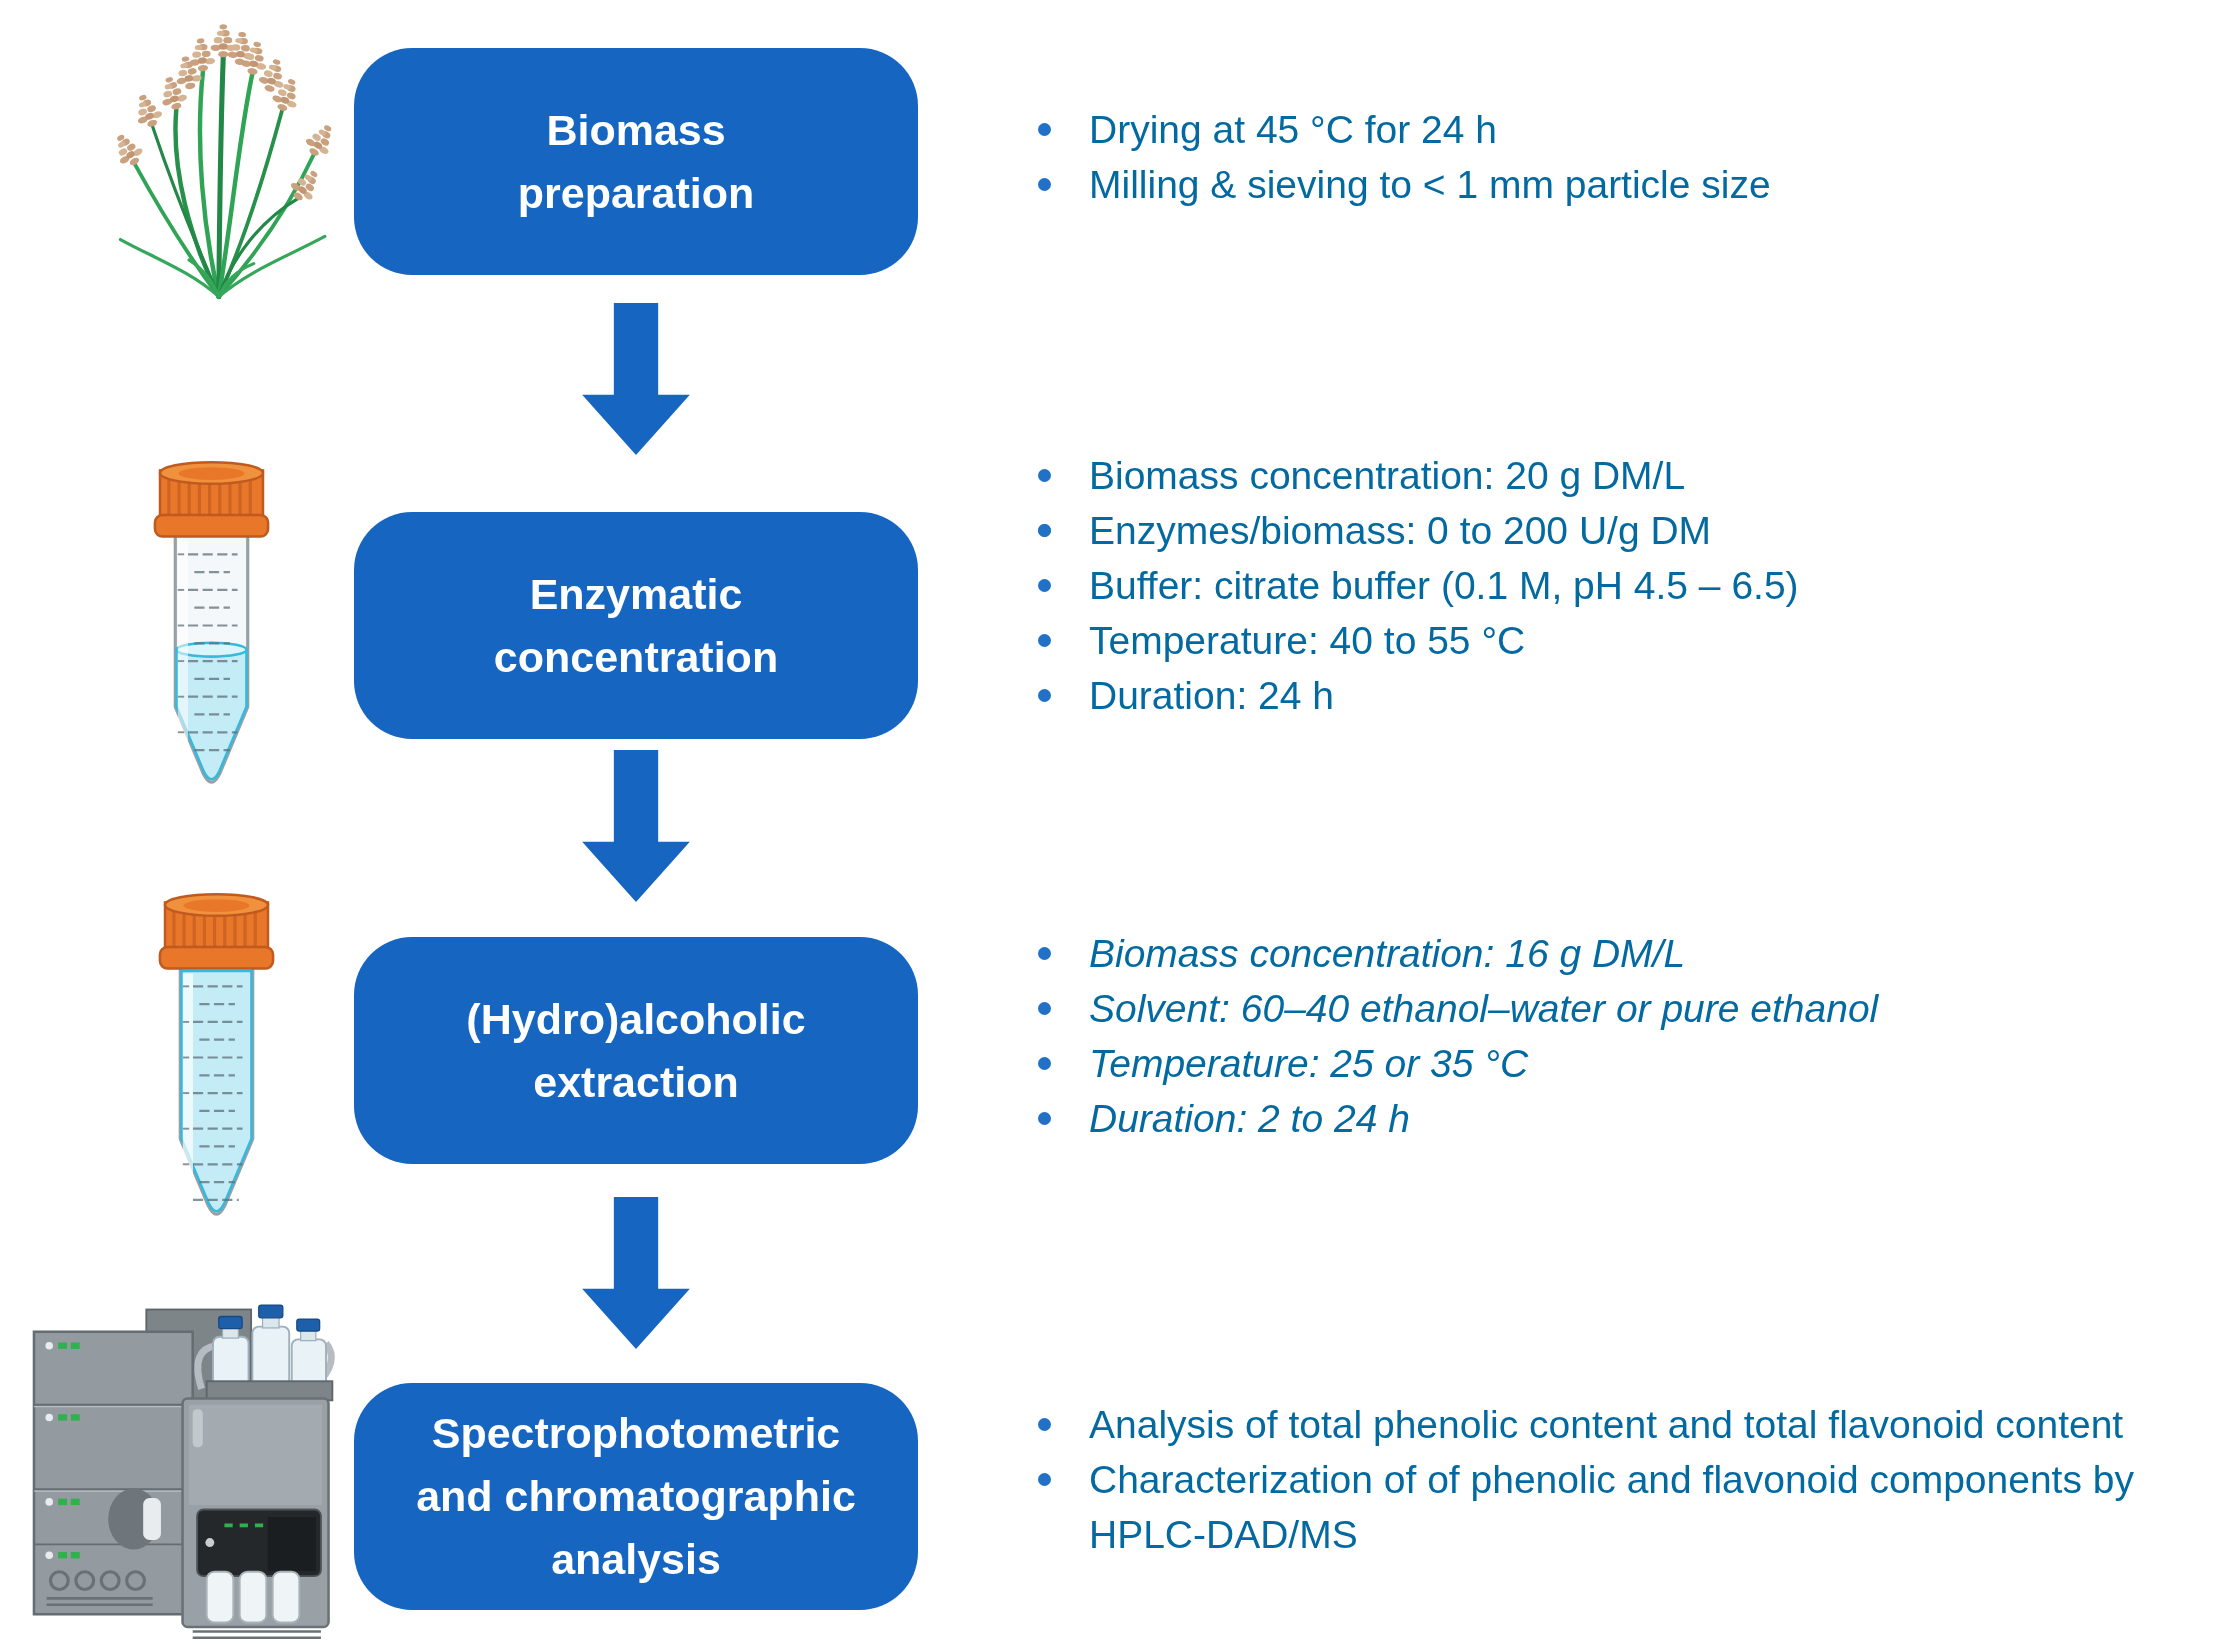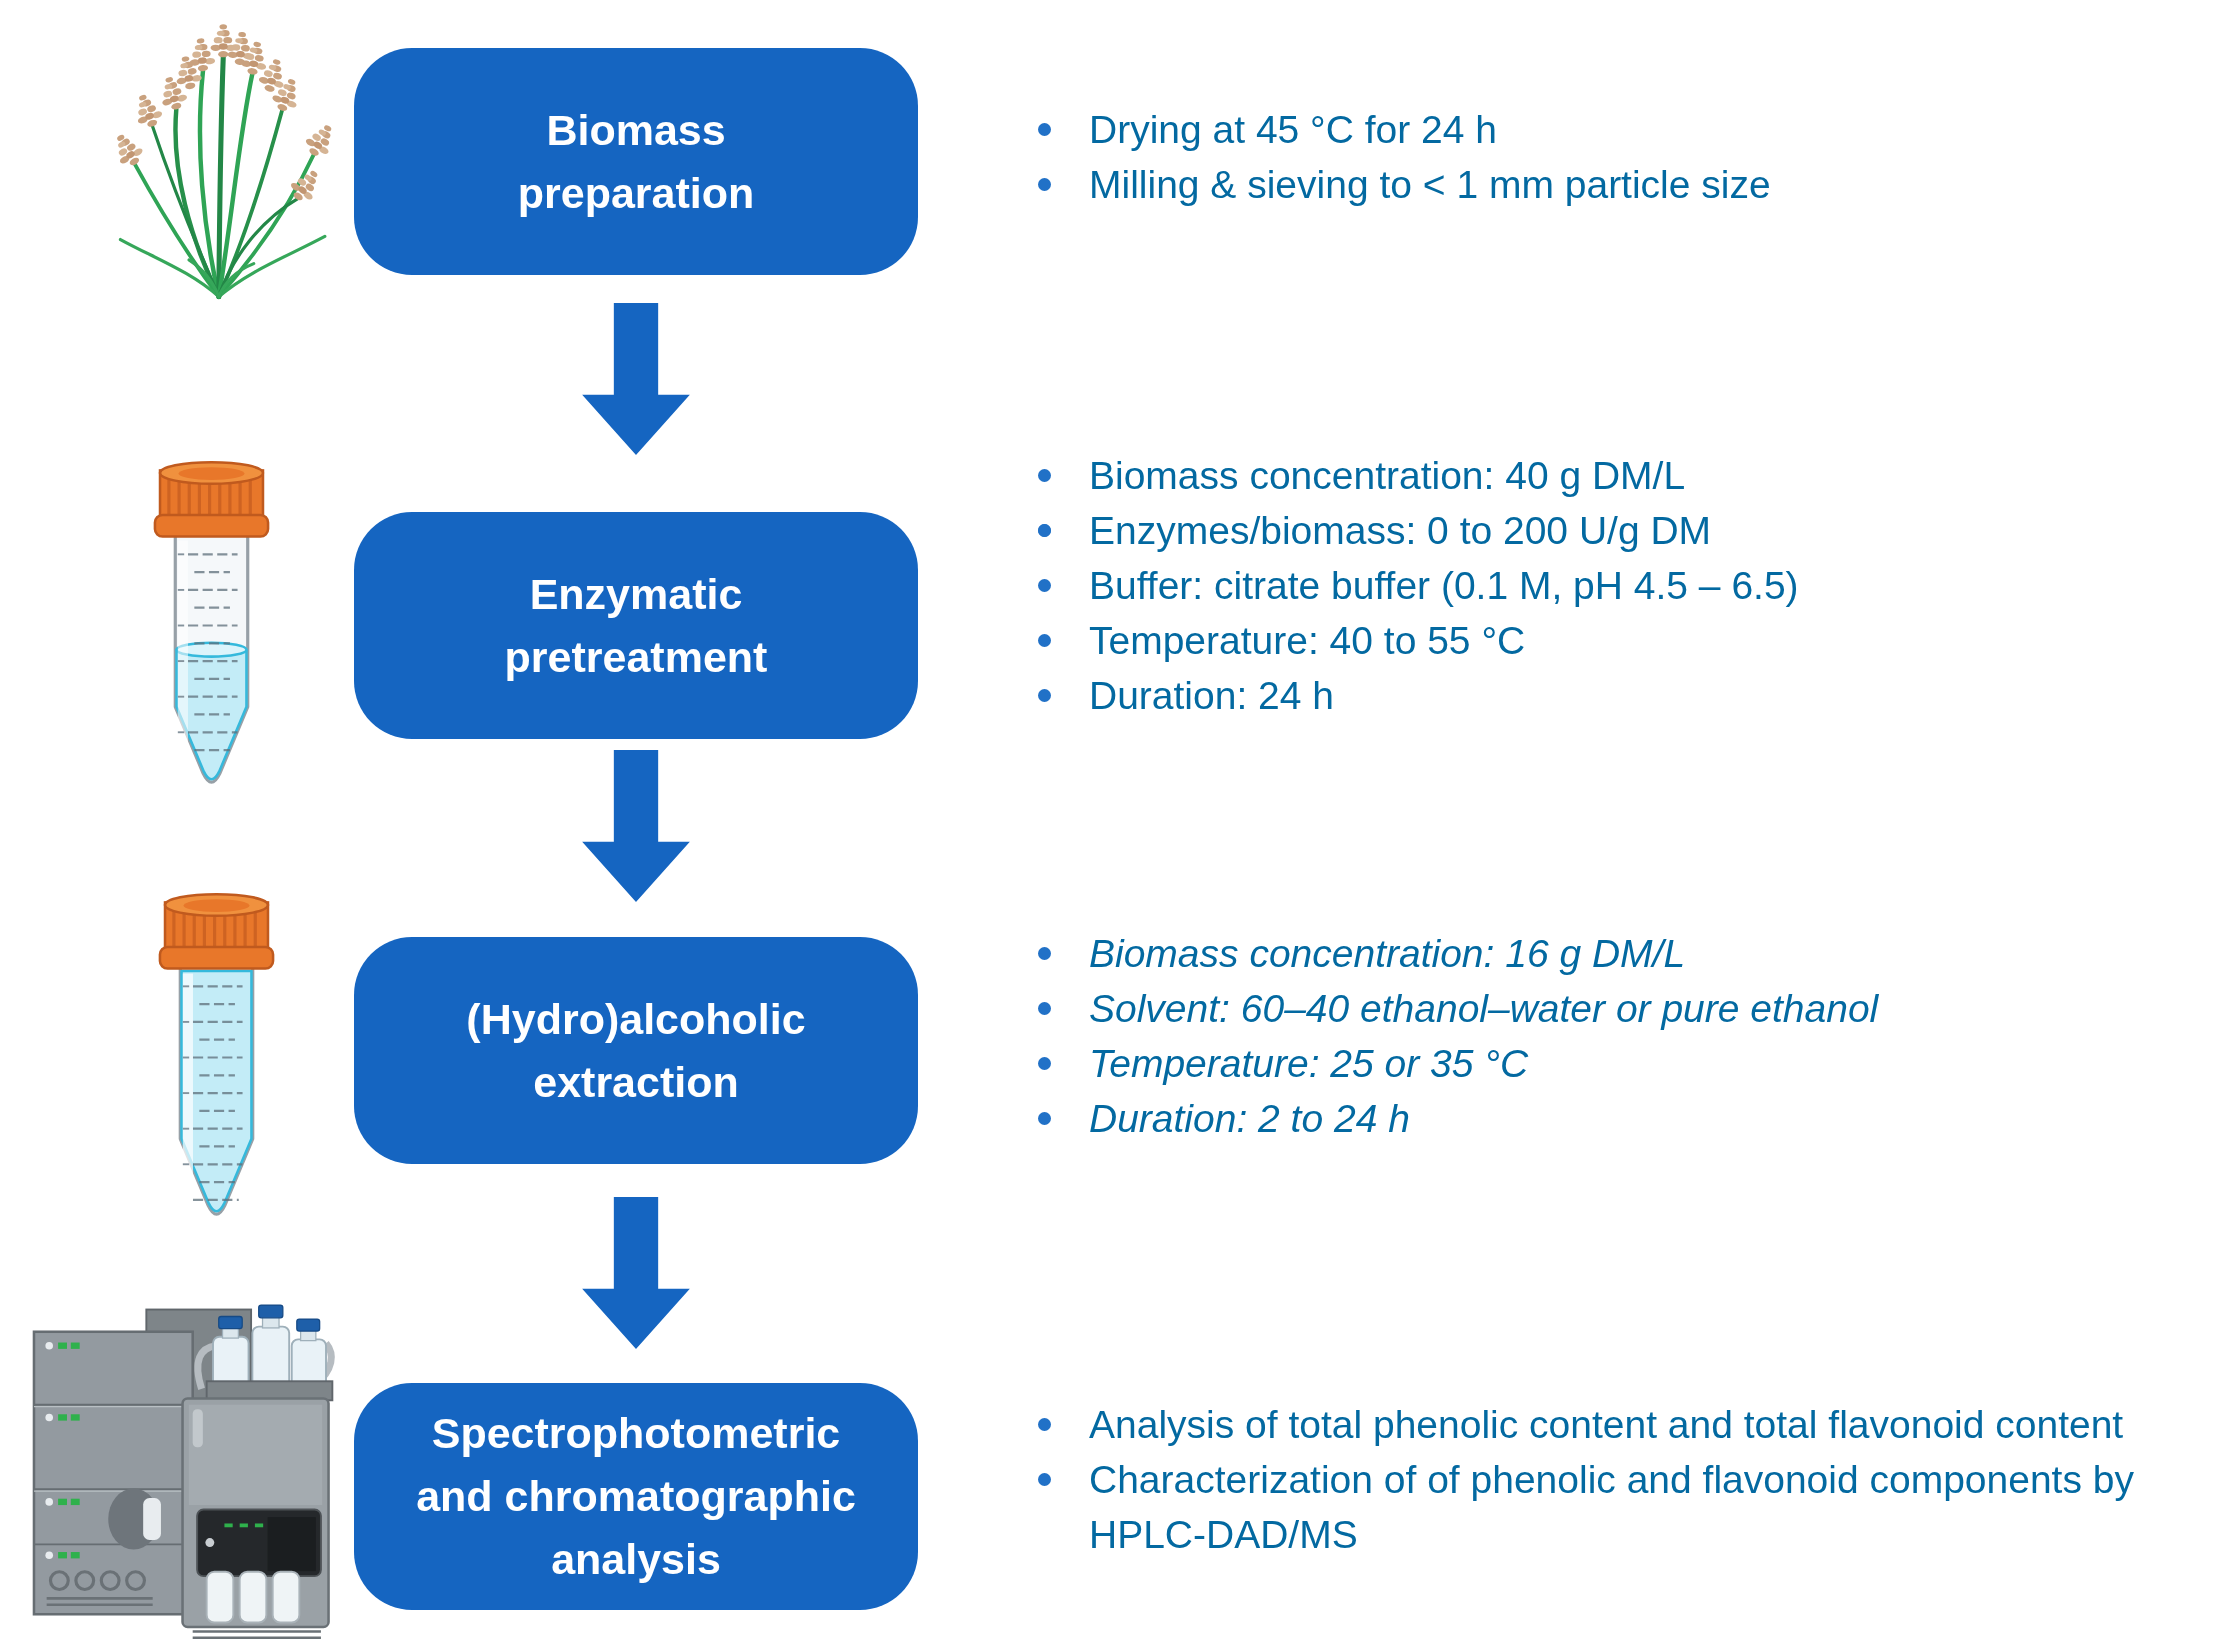--- a/index.html
+++ b/index.html
@@ -260,21 +260,21 @@
     </g>
   </svg>
 
   <div class="box b1">
     <div class="tl">Biomass</div>
     <div class="tl">preparation</div>
   </div>
 
   <div class="box b2">
     <div class="tl">Enzymatic</div>
-    <div class="tl">pretreatment</div>
+    <div class="tl">concentration</div>
   </div>
 
   <div class="box b3">
     <div class="tl">(Hydro)alcoholic</div>
     <div class="tl">extraction</div>
   </div>
 
   <div class="box b4">
     <div class="tl">Spectrophotometric</div>
     <div class="tl">and chromatographic</div>
@@ -298,21 +298,21 @@
     </li>
       <li>
       <span class="dot"></span>
       <span>Milling &amp; sieving to &lt; 1 mm particle size</span>
     </li>
     </ul>
 
   <ul class="bullets g2">
       <li>
       <span class="dot"></span>
-      <span>Biomass concentration: 40 g DM/L</span>
+      <span>Biomass concentration: 20 g DM/L</span>
     </li>
       <li>
       <span class="dot"></span>
     </li>
       <li>
       <span class="dot"></span>
       <span>Enzymes/biomass: 0 to 200 U/g DM</span>
     </li>
       <li>
       <span class="dot"></span>

